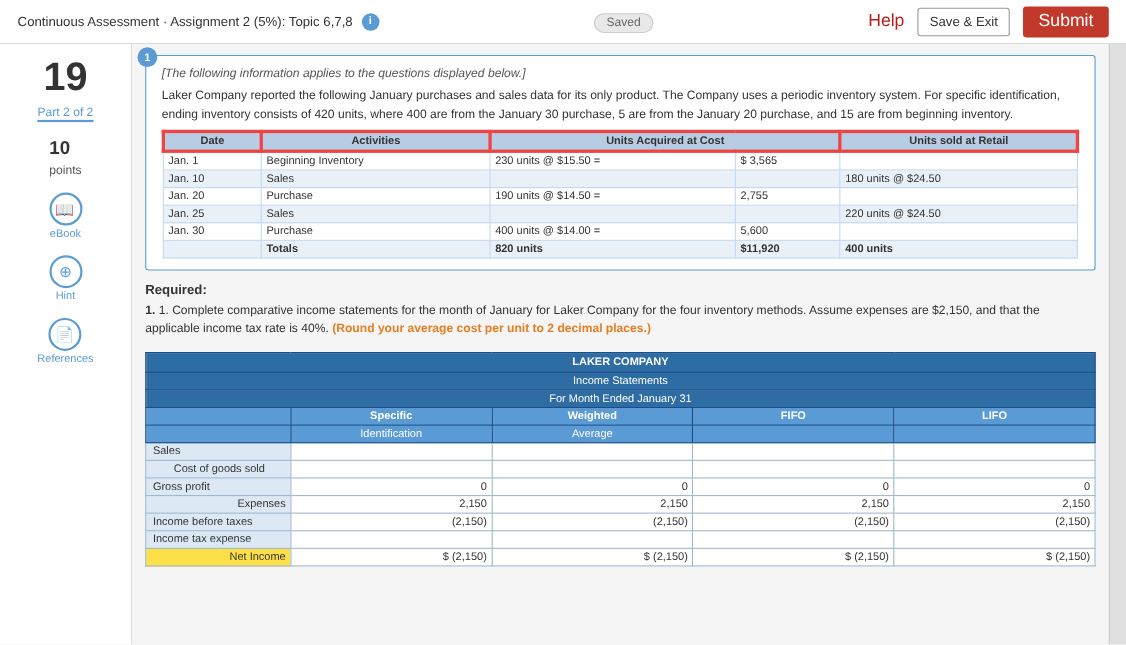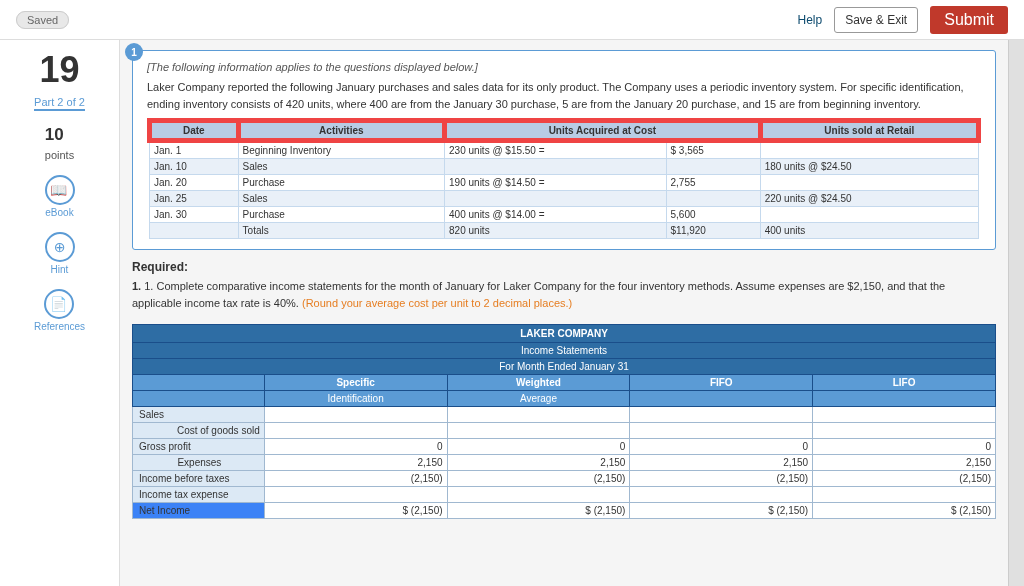--- a/index.html
+++ b/index.html
@@ -13,21 +13,21 @@
     .top-bar-left { display: flex; align-items: center; gap: 8px; font-size: 12px; color: #333; }
     .top-bar-left .info-icon {
       width: 16px; height: 16px; background: #5b9bd5; border-radius: 50%;
       display: inline-flex; align-items: center; justify-content: center; color: #fff; font-size: 10px; font-weight: bold;
     }
     .saved-badge {
       background: #e8e8e8; border: 1px solid #ccc; border-radius: 10px;
       padding: 2px 10px; font-size: 11px; color: #666;
     }
     .top-bar-right { display: flex; align-items: center; gap: 12px; }
-    .top-bar-right a { font-size: 12px; color: #0c4a6e; text-decoration: none; cursor: pointer; }
+    .top-bar-right a { font-size: 16px; color: #b91c1c; text-decoration: none; cursor: pointer; }
     .btn-submit {
       background: #c0392b; color: #fff; border: none; border-radius: 3px;
       padding: 5px 14px; font-size: 16px; cursor: pointer;
     }
     .btn-save-exit {
       background: #fff; color: #333; border: 1px solid #999; border-radius: 3px;
       padding: 5px 10px; font-size: 12px; cursor: pointer;
     }
 
     
@@ -76,32 +76,32 @@
     .info-box-text { font-size: 11px; color: #333; line-height: 1.5; }
     .info-icon-blue {
       position: absolute; top: -8px; left: -8px;
       width: 18px; height: 18px; background: #5b9bd5; border-radius: 50%;
       display: flex; align-items: center; justify-content: center; color: #fff; font-size: 10px; font-weight: bold;
     }
 
     
     .data-table { width: 100%; border-collapse: collapse; font-size: 10px; margin-top: 6px; }
     .data-table th {
-      background: #b8cce4; border: 5px solid #ef4444; padding: 2px 4px; text-align: center;
+      background: #b8cce4; border: 3px solid #ef4444; padding: 2px 4px; text-align: center;
     }
     .data-table td { border: 1px solid #c5d9ed; padding: 2px 4px; }
     .data-table tr:nth-child(even) { background: #e9f0f8; }
-    .data-table .total-row { background: #d0e4f7; font-weight: normal; }
+    .data-table .total-row { background: #d0e4f7; font-weight: bold; }
 
     
     .required-section { margin-top: 8px; }
     .required-label { font-size: 12px; font-weight: bold; color: #333; margin-bottom: 4px; }
     .required-text { font-size: 11px; color: #333; line-height: 1.5; }
     .required-text .bold-num { font-weight: bold; }
-    .required-text .orange-text { color: #e67e22; font-weight: normal; }
+    .required-text .orange-text { color: #e67e22; font-weight: bold; }
 
     
     .income-table-wrapper { margin-top: 13px; }
     .income-table { width: 100%; border-collapse: collapse; font-size: 10px; }
     .income-table .main-header td {
       background: #2e6da4; color: #fff; text-align: center; font-weight: bold;
       padding: 3px; border: 1px solid #1a4e8a;
     }
     .income-table .sub-header td {
       background: #2e6da4; color: #fff; text-align: center; padding: 2px;
@@ -128,20 +128,24 @@
 
     
     .right-scroll { width: 16px; background: #e0e0e0; border-left: 1px solid #ccc; }
 
     .clearfix::after { content: ''; display: table; clear: both; }
   </style>
 </head>
 <body>
 
 <div class="top-bar">
+  <div class="top-bar-left">
+    <span>Continuous Assessment · Assignment 2 (5%): Topic 6,7,8</span>
+    <span class="info-icon">i</span>
+  </div>
   <div>
     <span class="saved-badge">Saved</span>
   </div>
   <div class="top-bar-right">
     <a>Help</a>
     <button class="btn-save-exit">Save &amp; Exit</button>
     <button class="btn-submit">Submit</button>
   </div>
 </div>
 
@@ -269,56 +273,56 @@
         </thead>
         <tbody id="income-tbody">
         <tr>
               <td style="text-align: left; background: rgb(220, 233, 245); padding-left: 6px;">Sales</td>
               <td style="text-align: right; padding: 1px 4px;"><input type="text" class="tbl-input" style=""></td>
               <td style="text-align: right; padding: 1px 4px;"><input type="text" class="tbl-input" style=""></td>
               <td style="text-align: right; padding: 1px 4px;"><input type="text" class="tbl-input" style=""></td>
               <td style="text-align: right; padding: 1px 4px;"><input type="text" class="tbl-input" style=""></td>
             </tr>
             <tr>
-              <td style="text-align: right; background: rgb(220, 233, 245); padding-left: 6px;">Cost of goods sold</td>
+              <td style="text-align: center; background: rgb(220, 233, 245); padding-left: 6px;">Cost of goods sold</td>
               <td style="text-align: right; padding: 1px 4px;"><input type="text" class="tbl-input" style=""></td>
               <td style="text-align: right; padding: 1px 4px;"><input type="text" class="tbl-input" style=""></td>
               <td style="text-align: right; padding: 1px 4px;"><input type="text" class="tbl-input" style=""></td>
               <td style="text-align: right; padding: 1px 4px;"><input type="text" class="tbl-input" style=""></td>
             </tr>
             <tr>
               <td style="text-align: left; background: rgb(220, 233, 245); padding-left: 6px;">Gross profit</td>
               <td style="text-align: right; padding: 1px 4px; color: rgb(51, 51, 51);">0</td>
               <td style="text-align: right; padding: 1px 4px; color: rgb(51, 51, 51);">0</td>
               <td style="text-align: right; padding: 1px 4px; color: rgb(51, 51, 51);">0</td>
               <td style="text-align: right; padding: 1px 4px; color: rgb(51, 51, 51);">0</td>
             </tr>
             <tr>
-              <td style="text-align: center; background: rgb(220, 233, 245); padding-left: 6px;">Expenses</td>
+              <td style="text-align: right; background: rgb(220, 233, 245); padding-left: 6px;">Expenses</td>
               <td style="text-align: right; padding: 1px 4px; color: rgb(51, 51, 51);">2,150</td>
               <td style="text-align: right; padding: 1px 4px; color: rgb(51, 51, 51);">2,150</td>
               <td style="text-align: right; padding: 1px 4px; color: rgb(51, 51, 51);">2,150</td>
               <td style="text-align: right; padding: 1px 4px; color: rgb(51, 51, 51);">2,150</td>
             </tr>
             <tr>
               <td style="text-align: left; background: rgb(220, 233, 245); padding-left: 6px;">Income before taxes</td>
               <td style="text-align: right; padding: 1px 4px; color: rgb(51, 51, 51);">(2,150)</td>
               <td style="text-align: right; padding: 1px 4px; color: rgb(51, 51, 51);">(2,150)</td>
               <td style="text-align: right; padding: 1px 4px; color: rgb(51, 51, 51);">(2,150)</td>
               <td style="text-align: right; padding: 1px 4px; color: rgb(51, 51, 51);">(2,150)</td>
             </tr>
             <tr>
               <td style="text-align: left; background: rgb(220, 233, 245); padding-left: 6px;">Income tax expense</td>
               <td style="text-align: right; padding: 1px 4px;"><input type="text" class="tbl-input" style=""></td>
               <td style="text-align: right; padding: 1px 4px;"><input type="text" class="tbl-input" style=""></td>
               <td style="text-align: right; padding: 1px 4px;"><input type="text" class="tbl-input" style=""></td>
               <td style="text-align: right; padding: 1px 4px;"><input type="text" class="tbl-input" style=""></td>
             </tr>
             <tr>
-              <td style="text-align: left; background: #3b82f6; padding-left: 6px;">Net Income</td>
+              <td style="text-align: right; background: #fde047; padding-left: 6px;">Net Income</td>
               <td style="text-align: right; padding: 1px 4px; color: rgb(51, 51, 51);">$ (2,150)</td>
               <td style="text-align: right; padding: 1px 4px; color: rgb(51, 51, 51);">$ (2,150)</td>
               <td style="text-align: right; padding: 1px 4px; color: rgb(51, 51, 51);">$ (2,150)</td>
               <td style="text-align: right; padding: 1px 4px; color: rgb(51, 51, 51);">$ (2,150)</td>
             </tr>
           </tbody>
       </table>
     </div>
 
   </div>

